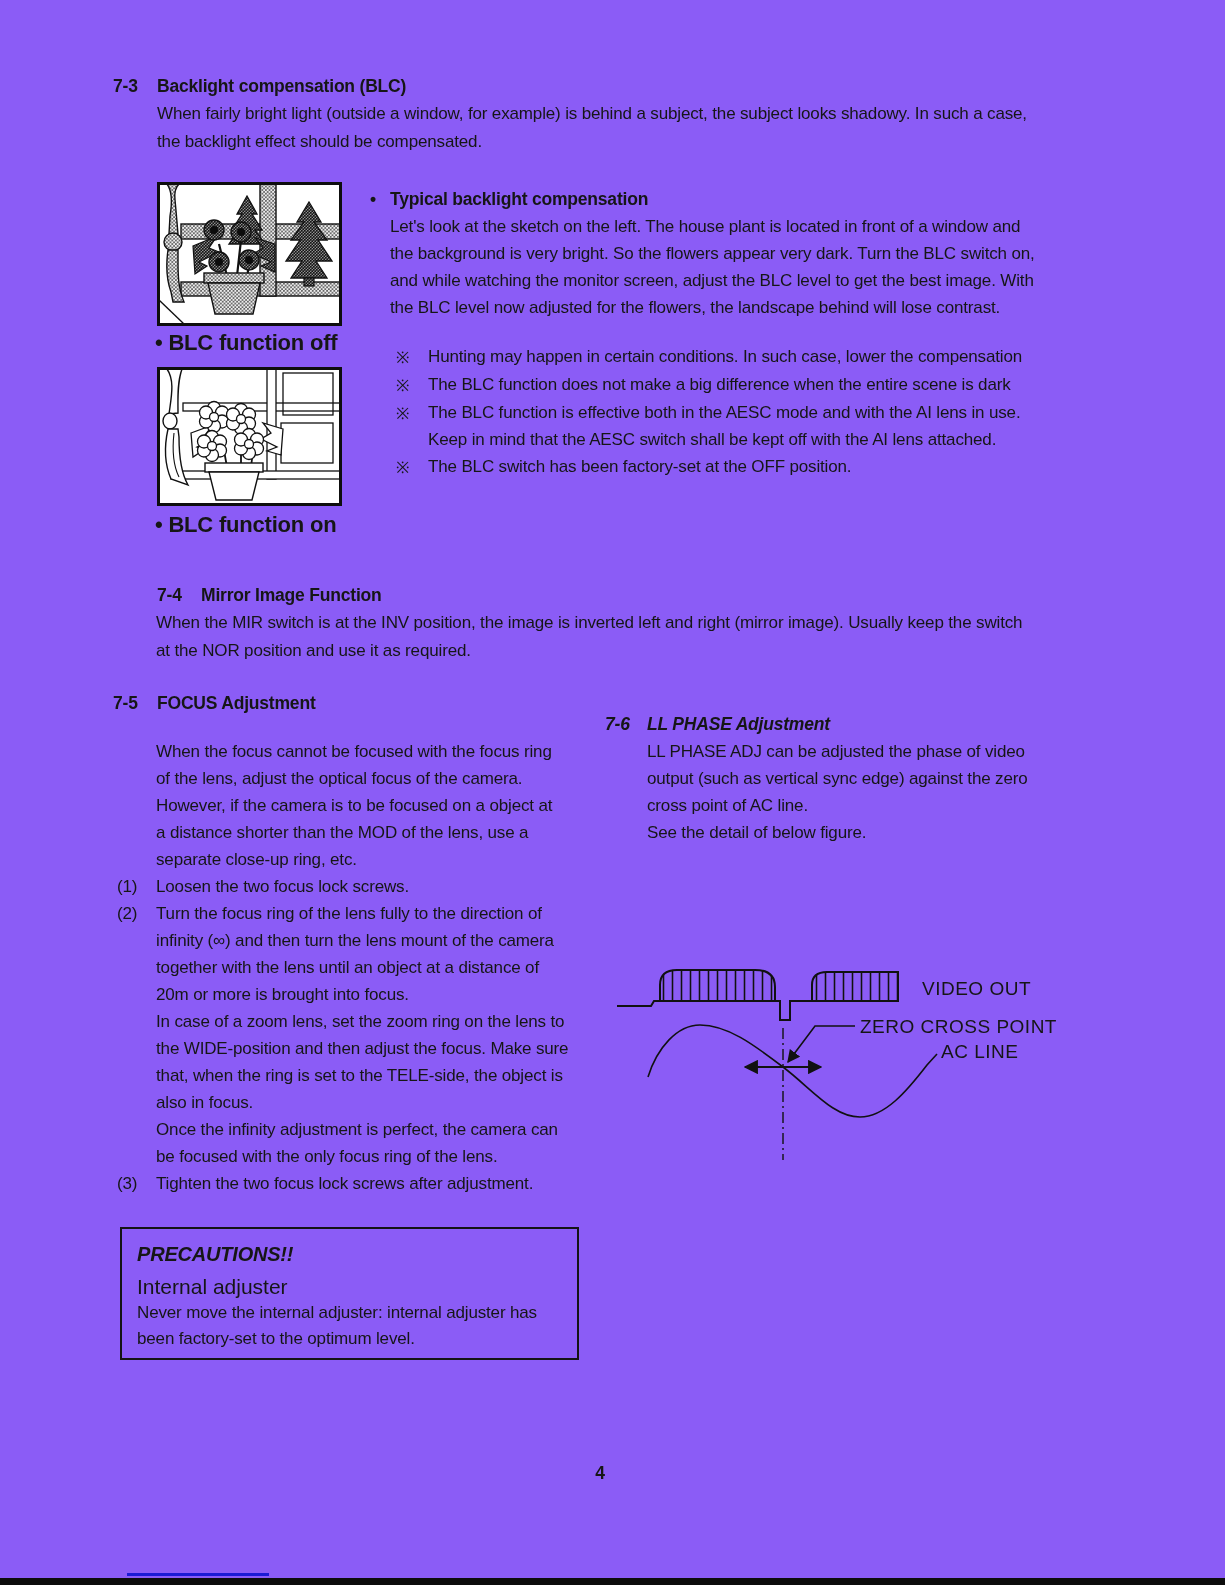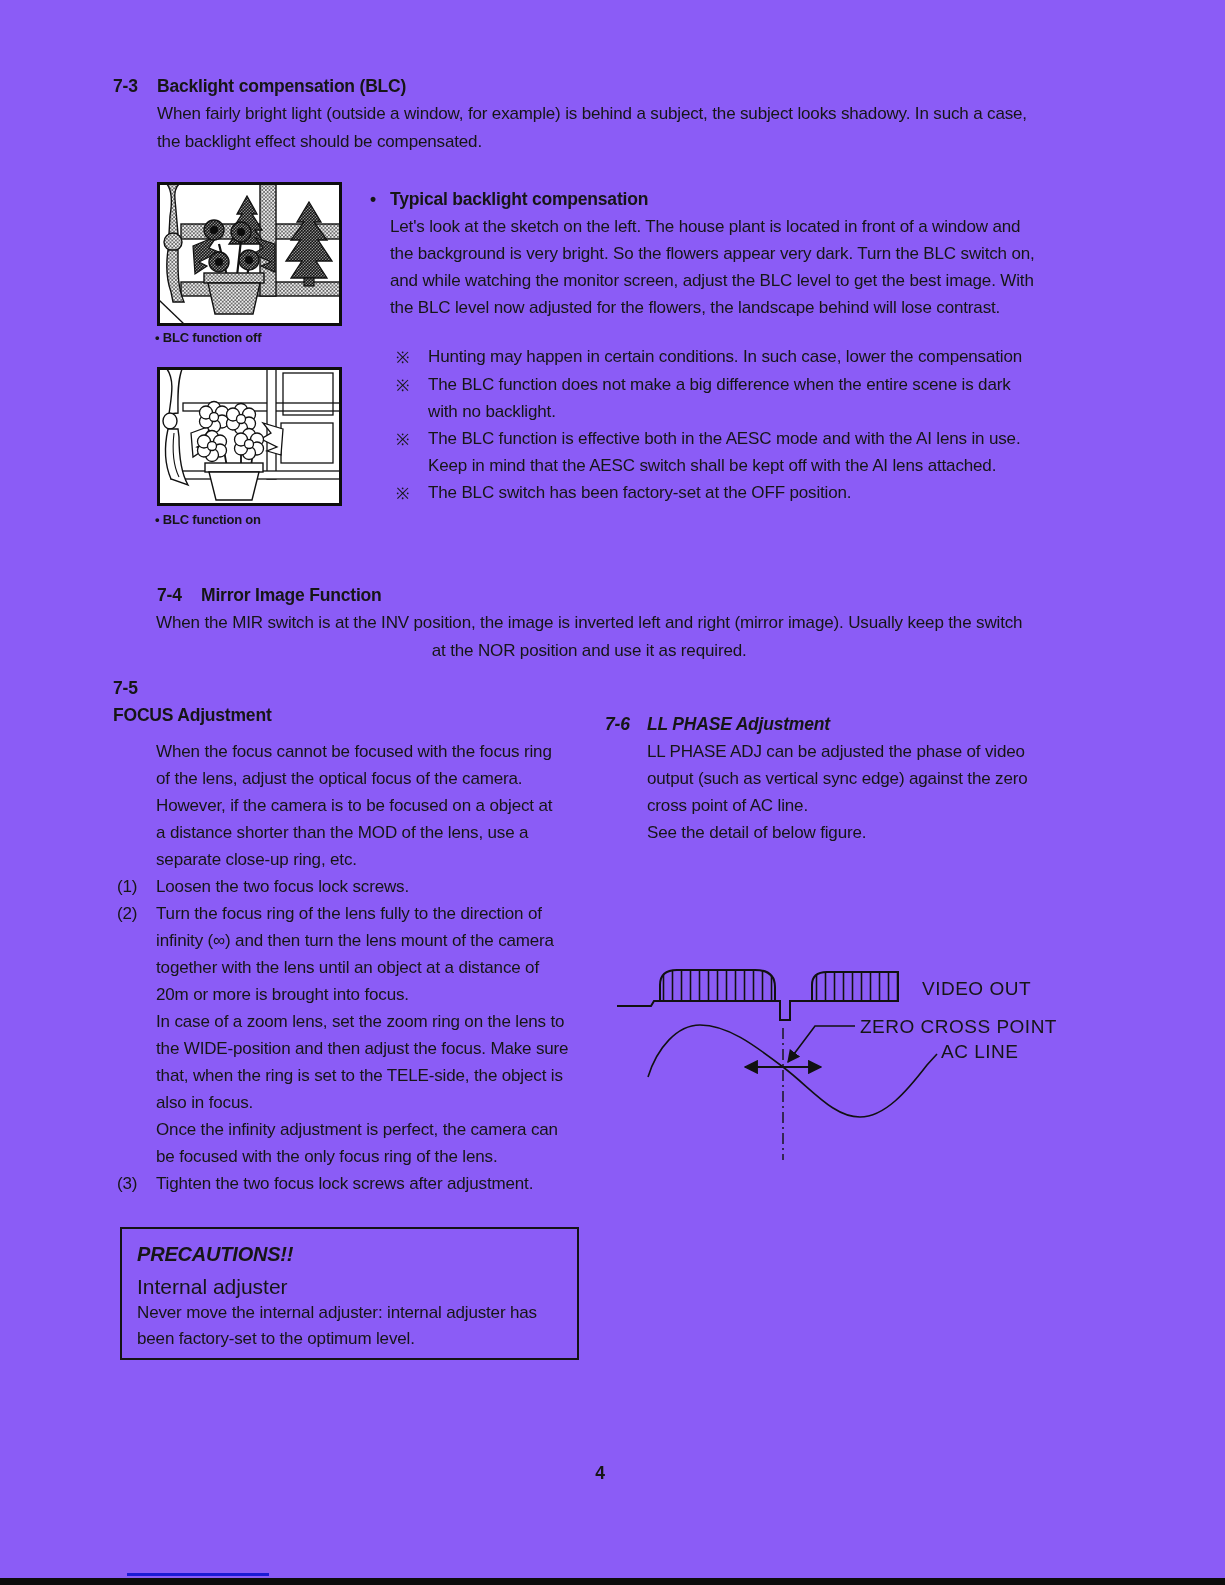--- a/index.html
+++ b/index.html
@@ -13,21 +13,21 @@
     margin:0 auto;
   }
   .abs{position:absolute;}
   .h{font-size:17.5px;font-weight:700;letter-spacing:-0.2px;line-height:27px;white-space:nowrap;}
   .body{font-size:17px;line-height:27px;letter-spacing:-0.15px;}
   .lh28{line-height:28px;}
   .line{white-space:nowrap;}
   .sec{display:flex;}
   .secnum{flex:none;}
   .w44{width:44px;} .w42{width:42px;}
-  .cap{font-size:13px;font-weight:700;letter-spacing:-0.2px;white-space:nowrap;}
+  .cap{font-size:22px;font-weight:700;letter-spacing:-0.2px;white-space:nowrap;}
   .note{display:flex;}
   .note .mk{flex:none;width:32px;font-size:16px;padding-top:1px;}
   .step{display:flex;}
   .step .sn{flex:none;width:39px;}
   .precbox{
     border:2.5px solid #141414;
     box-sizing:border-box;
     padding:10px 8px 0 15px;
   }
   .prectitle{font-size:20px;font-weight:700;font-style:italic;letter-spacing:-0.2px;line-height:30px;}
@@ -193,21 +193,20 @@
     <div class="note">
       <span class="mk">※</span>
       <div>
         <div class="line">Hunting may happen in certain conditions. In such case, lower the compensation</div>
       </div>
     </div>
     <div class="note">
       <span class="mk">※</span>
       <div>
         <div class="line">The BLC function does not make a big difference when the entire scene is dark</div>
-        <div class="line">with no backlight.</div>
       </div>
     </div>
     <div class="note">
       <span class="mk">※</span>
       <div>
         <div class="line">The BLC function is effective both in the AESC mode and with the AI lens in use.</div>
         <div class="line">Keep in mind that the AESC switch shall be kept off with the AI lens attached.</div>
       </div>
     </div>
     <div class="note">
@@ -215,26 +214,26 @@
       <div>
         <div class="line">The BLC switch has been factory-set at the OFF position.</div>
       </div>
     </div>
   </div>
 
   <div class="abs sec h" style="left:113px;top:582px;margin-left:44px;">
     <span class="secnum w44">7-4</span>
     <span>Mirror Image Function</span>
   </div>
-  <div class="abs body lh28" style="left:156px;top:609px;text-align:center;">
+  <div class="abs body lh28" style="left:156px;top:609px;">
     <div class="line">When the MIR switch is at the INV position, the image is inverted left and right (mirror image). Usually keep the switch</div>
     <div class="line">at the NOR position and use it as required.</div>
   </div>
 
-  <div class="abs sec h" style="left:113px;top:675px;flex-direction:column;">
+  <div class="abs sec h" style="left:113px;top:690px;">
     <span class="secnum w44">7-5</span>
     <span>FOCUS Adjustment</span>
   </div>
   <div class="abs body" style="left:156px;top:738px;">
     <div class="line">When the focus cannot be focused with the focus ring</div>
     <div class="line">of the lens, adjust the optical focus of the camera.</div>
     <div class="line">However, if the camera is to be focused on a object at</div>
     <div class="line">a distance shorter than the MOD of the lens, use a</div>
     <div class="line">separate close-up ring, etc.</div>
   </div>

